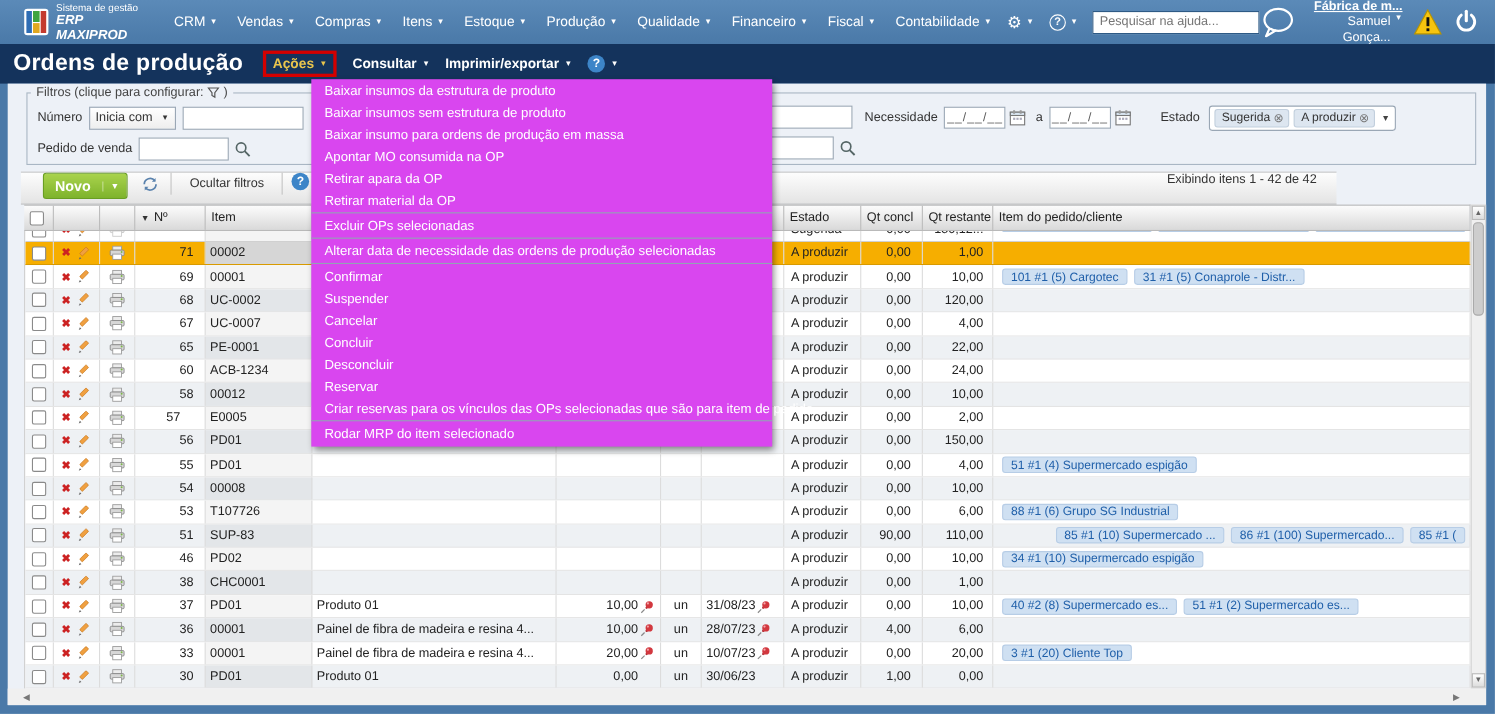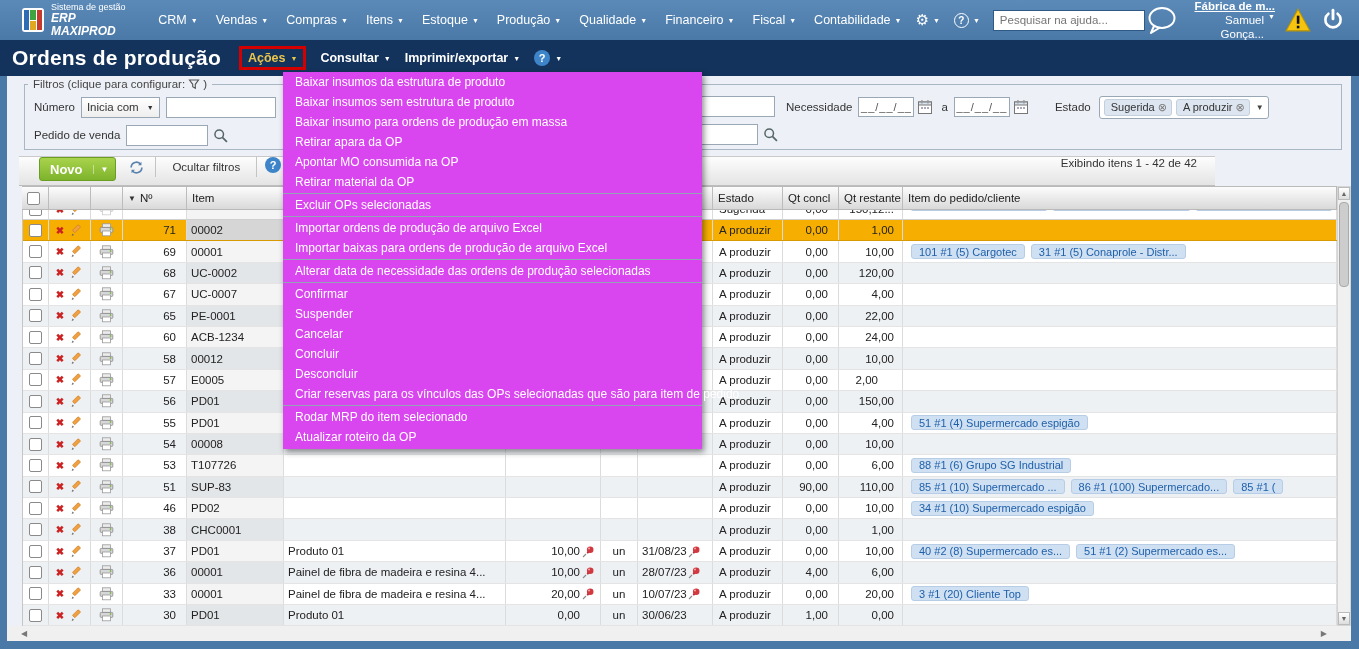--- a/index.html
+++ b/index.html
@@ -729,35 +729,35 @@
           <div class="c center">
             <span style="display: flex;">
               <svg width="15" height="14" viewBox="0 0 15 14">
                 <rect x="3.5" y="0.8" width="8" height="3.6" fill="#ececec" stroke="#999" stroke-width="0.8"></rect>
                 <rect x="1.2" y="4.4" width="12.6" height="5" rx="1" fill="#d7d7d7" stroke="#888" stroke-width="0.8"></rect>
                 <circle cx="11.6" cy="6" r="0.9" fill="#7ab648"></circle>
                 <rect x="3.5" y="8" width="8" height="4.8" fill="#fff" stroke="#999" stroke-width="0.8"></rect>
               </svg>
             </span>
           </div>
-          <div class="c rightal" style="padding-right: 10px; text-align: center;">57</div>
+          <div class="c rightal" style="padding-right: 22px; text-align: center;">57</div>
           <div class="c item-c">E0005</div>
           <div class="c "></div>
           <div class="c rightal">
             <span></span>
             <span class="pinslot"></span>
           </div>
           <div class="c center"></div>
           <div class="c ">
             <span></span>
             <span class="pinslot"></span>
           </div>
           <div class="c " style="padding-left: 6px;">A produzir</div>
           <div class="c rightal" style="padding-right: 10px;">0,00</div>
-          <div class="c rightal" style="padding-right: 24px;">2,00</div>
+          <div class="c rightal" style="padding-right: 8px;">2,00</div>
           <div class="c chips" style="padding-left: 8px;"></div>
         </div>
         <div class="trow alt">
           <div class="c center">
             <span class="cbx"></span>
           </div>
           <div class="c center">
             <span class="xicon">✖</span>
             <span style="display: flex;">
               <svg width="13" height="13" viewBox="0 0 13 13">
@@ -948,21 +948,21 @@
             <span class="pinslot"></span>
           </div>
           <div class="c center"></div>
           <div class="c ">
             <span></span>
             <span class="pinslot"></span>
           </div>
           <div class="c " style="padding-left: 6px;">A produzir</div>
           <div class="c rightal" style="padding-right: 10px;">90,00</div>
           <div class="c rightal" style="padding-right: 8px;">110,00</div>
-          <div class="c chips" style="padding-left: 8px;">
+          <div class="c chips" style="padding-left: 8px; justify-content: flex-end;">
             <span class="chip">85 #1 (10) Supermercado ...</span>
             <span class="chip">86 #1 (100) Supermercado...</span>
             <span class="chip">85 #1 (</span>
           </div>
         </div>
         <div class="trow">
           <div class="c center">
             <span class="cbx"></span>
           </div>
           <div class="c center">
@@ -1261,41 +1261,37 @@
   <div class="hscroll">
     <span class="hs-left">◀</span>
     <span class="hs-right">▶</span>
   </div>
 
   <div class="dropdown" id="dropdown">
       <div class="mgroup">
         <div class="mitem">Baixar insumos da estrutura de produto</div>
         <div class="mitem">Baixar insumos sem estrutura de produto</div>
         <div class="mitem">Baixar insumo para ordens de produção em massa</div>
+        <div class="mitem">Apontar MO consumida na OP</div>
         <div class="mitem">Retirar apara da OP</div>
-        <div class="mitem">Apontar MO consumida na OP</div>
         <div class="mitem">Retirar material da OP</div>
       </div>
       <div class="mgroup sep">
         <div class="mitem">Excluir OPs selecionadas</div>
-      </div>
-      <div class="mgroup sep">
-        <div class="mitem">Importar ordens de produção de arquivo Excel</div>
-        <div class="mitem">Importar baixas para ordens de produção de arquivo Excel</div>
       </div>
       <div class="mgroup sep">
         <div class="mitem">Alterar data de necessidade das ordens de produção selecionadas</div>
       </div>
       <div class="mgroup sep">
         <div class="mitem">Confirmar</div>
         <div class="mitem">Suspender</div>
         <div class="mitem">Cancelar</div>
         <div class="mitem">Concluir</div>
         <div class="mitem">Desconcluir</div>
+        <div class="mitem">Reservar</div>
         <div class="mitem">Criar reservas para os vínculos das OPs selecionadas que são para item de pedido</div>
       </div>
       <div class="mgroup sep">
         <div class="mitem">Rodar MRP do item selecionado</div>
-        <div class="mitem">Atualizar roteiro da OP</div>
       </div>
     </div>
 
 </div>
 
 </body></html>

